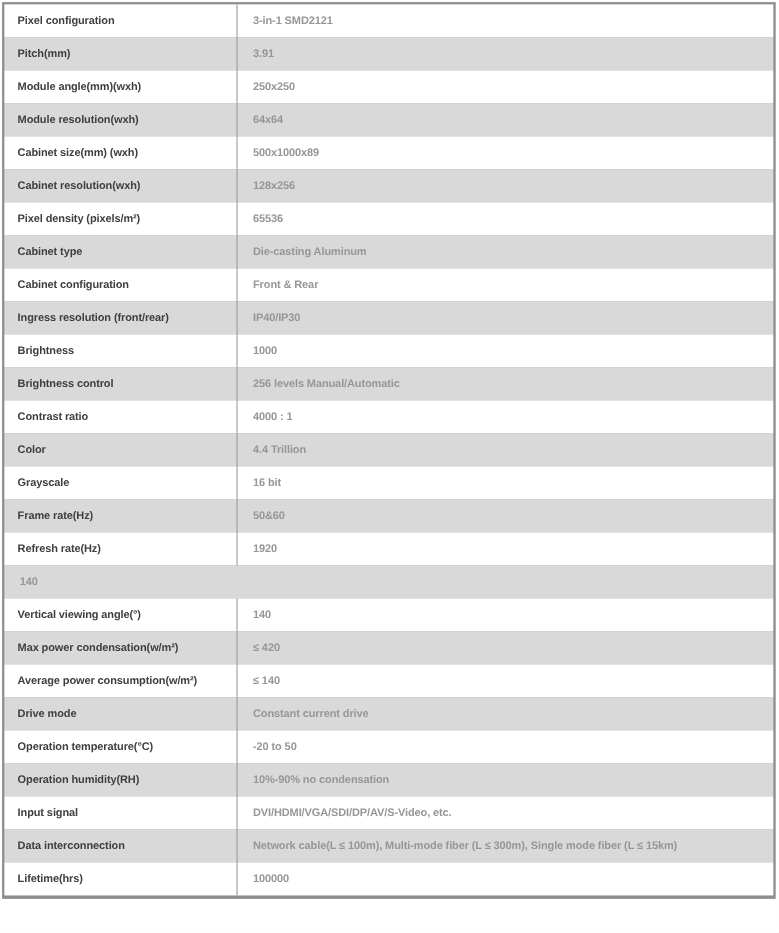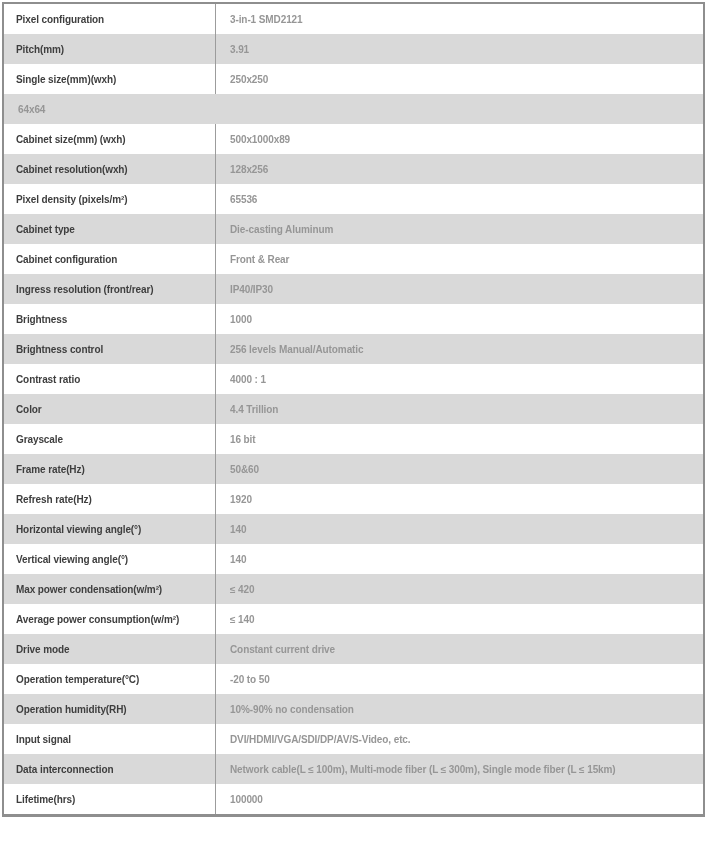--- a/index.html
+++ b/index.html
@@ -72,25 +72,26 @@
     <div class="cell cell-label">Pixel configuration</div>
     <div class="cell cell-value">3-in-1 SMD2121</div>
   </div>
 
   <div class="row">
     <div class="cell cell-label">Pitch(mm)</div>
     <div class="cell cell-value">3.91</div>
   </div>
 
   <div class="row">
-    <div class="cell cell-label">Single size(mm)(wxh)</div>
+    <div class="cell cell-label">Module angle(mm)(wxh)</div>
     <div class="cell cell-value">250x250</div>
   </div>
 
   <div class="row">
+    <div class="cell cell-label">Module resolution(wxh)</div>
     <div class="cell cell-value">64x64</div>
   </div>
 
   <div class="row">
     <div class="cell cell-label">Cabinet size(mm) (wxh)</div>
     <div class="cell cell-value">500x1000x89</div>
   </div>
 
   <div class="row">
     <div class="cell cell-label">Cabinet resolution(wxh)</div>
@@ -147,21 +148,20 @@
     <div class="cell cell-label">Frame rate(Hz)</div>
     <div class="cell cell-value">50&amp;60</div>
   </div>
 
   <div class="row">
     <div class="cell cell-label">Refresh rate(Hz)</div>
     <div class="cell cell-value">1920</div>
   </div>
 
   <div class="row">
-    <div class="cell cell-label">Horizontal viewing angle(°)</div>
     <div class="cell cell-value">140</div>
   </div>
 
   <div class="row">
     <div class="cell cell-label">Vertical viewing angle(°)</div>
     <div class="cell cell-value">140</div>
   </div>
 
   <div class="row">
     <div class="cell cell-label">Max power condensation(w/m²)</div>

